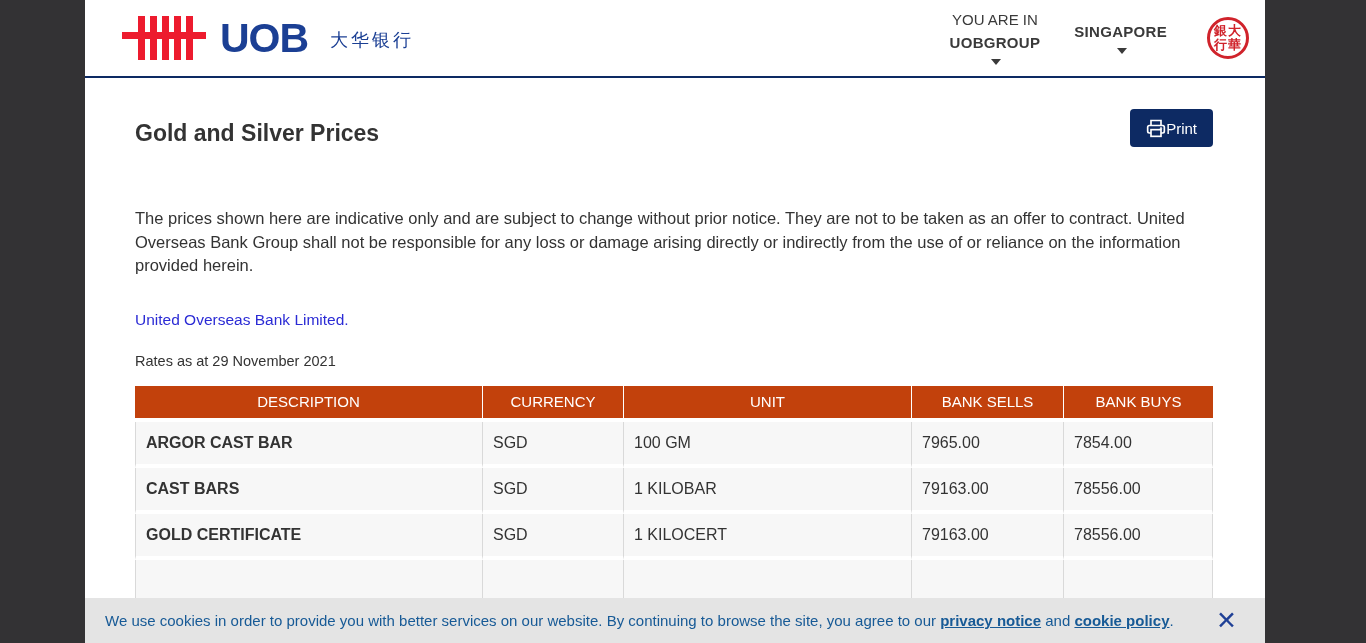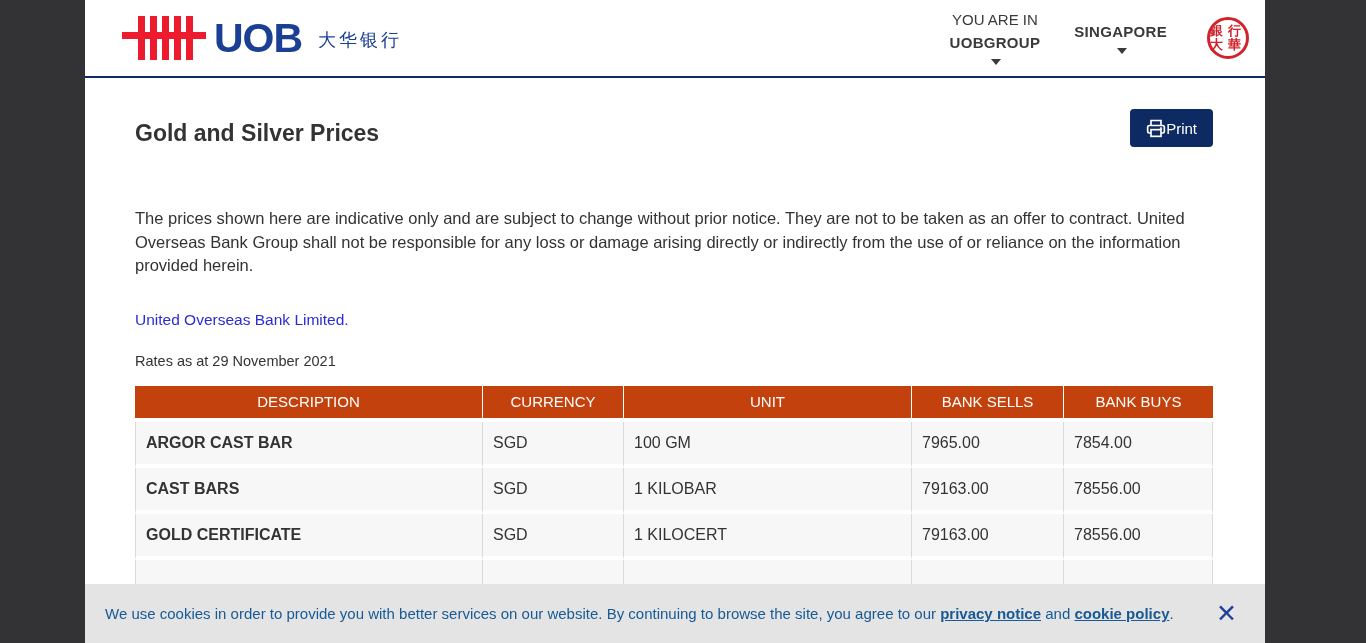--- a/index.html
+++ b/index.html
@@ -2,30 +2,30 @@
 <html><head>
 <meta charset="utf-8">
 <style>
   * { margin:0; padding:0; box-sizing:border-box; }
   body { font-family: "Liberation Sans", "DejaVu Sans", sans-serif; background:#1e1e1e; }
   .screen { position:relative; width:1366px; height:643px; background:#333234; overflow:hidden; margin:0 auto; }
   .page { position:absolute; left:85px; top:0; width:1180px; height:643px; background:#ffffff; overflow:hidden; }
 
   
   .site-header { height:78px; border-bottom:2px solid #0d2a63; display:flex; align-items:center; padding:0 16px 0 35px; }
-  .logo { display:flex; align-items:center; gap:6px; text-decoration:none; cursor:pointer; }
+  .logo { display:flex; align-items:center; gap:12px; text-decoration:none; cursor:pointer; }
   .logo-mark { display:block; }
   .logo-uob { font-size:41px; font-weight:bold; color:#1b3f94; letter-spacing:-1px; line-height:1; }
   .logo-cn { font-size:18px; color:#1b3f94; letter-spacing:3px; margin-left:10px; margin-top:4px; }
   .header-right { margin-left:auto; display:flex; align-items:center; gap:34px; }
   .hdr-nav { font-size:15px; color:#3a3a3a; display:flex; align-items:center; gap:6px; cursor:pointer;flex-direction:column; }
   .hdr-nav .plain { font-weight:normal; }
   .hdr-nav .strong { font-weight:bold; letter-spacing:0.3px; }
   .caret { width:0; height:0; border-left:5px solid transparent; border-right:5px solid transparent; border-top:6px solid #3a3a3a; display:inline-block; margin-left:3px; margin-top:2px; }
-  .seal { width:42px; height:42px; border:3px solid #d0232b; border-radius:50%; color:#d0232b; display:flex; flex-direction:row; align-items:center; justify-content:center; font-family:"DejaVu Serif", serif; font-size:13px; font-weight:bold; line-height:14px; letter-spacing:1px; margin-left:6px; }
+  .seal { width:42px; height:42px; border:3px solid #d0232b; border-radius:50%; color:#d0232b; display:flex; flex-direction:column; align-items:center; justify-content:center; font-family:"DejaVu Serif", serif; font-size:13px; font-weight:bold; line-height:14px; letter-spacing:1px; margin-left:6px; }
 
   
   .main { padding:0 52px 0 50px; }
   .title-row { display:flex; align-items:flex-end; margin-top:22px; }
   .page-title { font-size:23px; font-weight:bold; color:#333; margin-top:20px; }
   .print-btn { margin-left:auto; background:#0d2a63; color:#fff; border:none; border-radius:4px; height:38px; padding:0 16px; font-size:15px; font-family:"Liberation Sans", sans-serif; display:flex; align-items:center; gap:0; cursor:pointer; }
   .disclaimer { margin-top:60px; font-size:16.5px; line-height:23.5px; color:#333; max-width:1080px; }
   .bank-link-line { margin-top:33px; font-size:15.5px; }
   .bank-link { color:#2b2bd5; text-decoration:none; cursor:pointer; }
   .rates-line { margin-top:24px; font-size:14.5px; color:#333; }
@@ -34,21 +34,21 @@
   table.prices { border-collapse:separate; border-spacing:0; margin-top:17px; width:1078px; table-layout:fixed; }
   col.c-desc { width:348px; } col.c-cur { width:141px; } col.c-unit { width:288px; } col.c-sells { width:152px; } col.c-buys { width:149px; }
   .prices th { background:#c2410c; color:#ffffff; font-size:15px; font-weight:normal; height:36px; text-align:center; border-right:1px solid #ffffff; border-bottom:4px solid #ffffff; }
   .prices th:last-child { border-right:none; }
   .prices td { background:#f7f7f7; height:46px; font-size:16px; color:#333; padding-left:10px; border-right:1px solid #d9d9d9; border-bottom:4px solid #ffffff; vertical-align:middle; }
   .prices td:first-child { border-left:1px solid #d9d9d9; }
   .prices td.desc { font-weight:bold; }
   .prices tr.partial td { border-bottom:none; }
 
   
-  .cookie-banner { position:absolute; left:85px; bottom:0; width:1180px; height:59px; background:#e4e4e4; display:flex; align-items:center; padding:0 24px 0 20px; }
+  .cookie-banner { position:absolute; left:85px; bottom:0; width:1180px; height:45px; background:#e4e4e4; display:flex; align-items:center; padding:0 24px 0 20px; }
   .cookie-text { font-size:15px; color:#175a96; }
   .cookie-text a { color:#175a96; font-weight:bold; text-decoration:underline; cursor:pointer; }
   .cookie-close { margin-left:auto; background:none; border:none; color:#1f4096; font-size:25px; line-height:1; cursor:pointer; font-family:"DejaVu Sans", sans-serif; padding:0 4px; }
 </style>
 </head>
 <body>
 
 <div class="screen">
   <div class="page">
 

